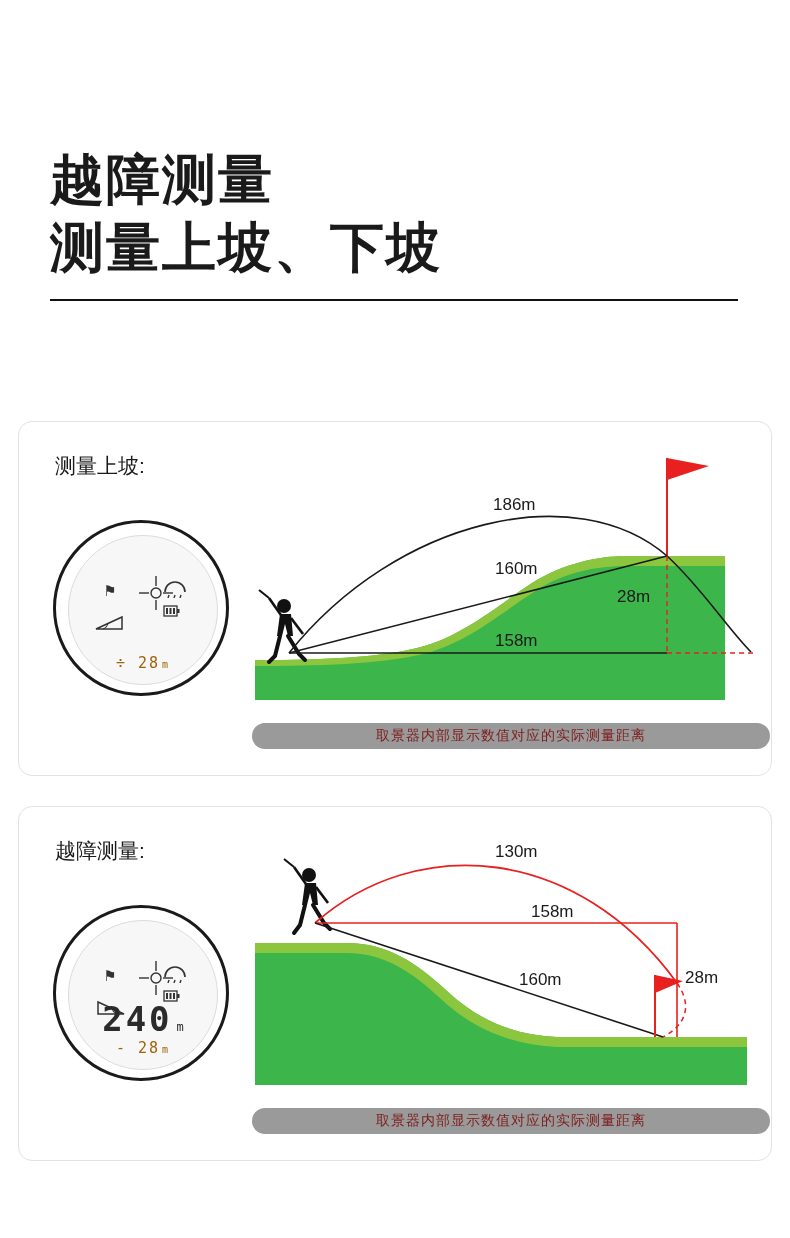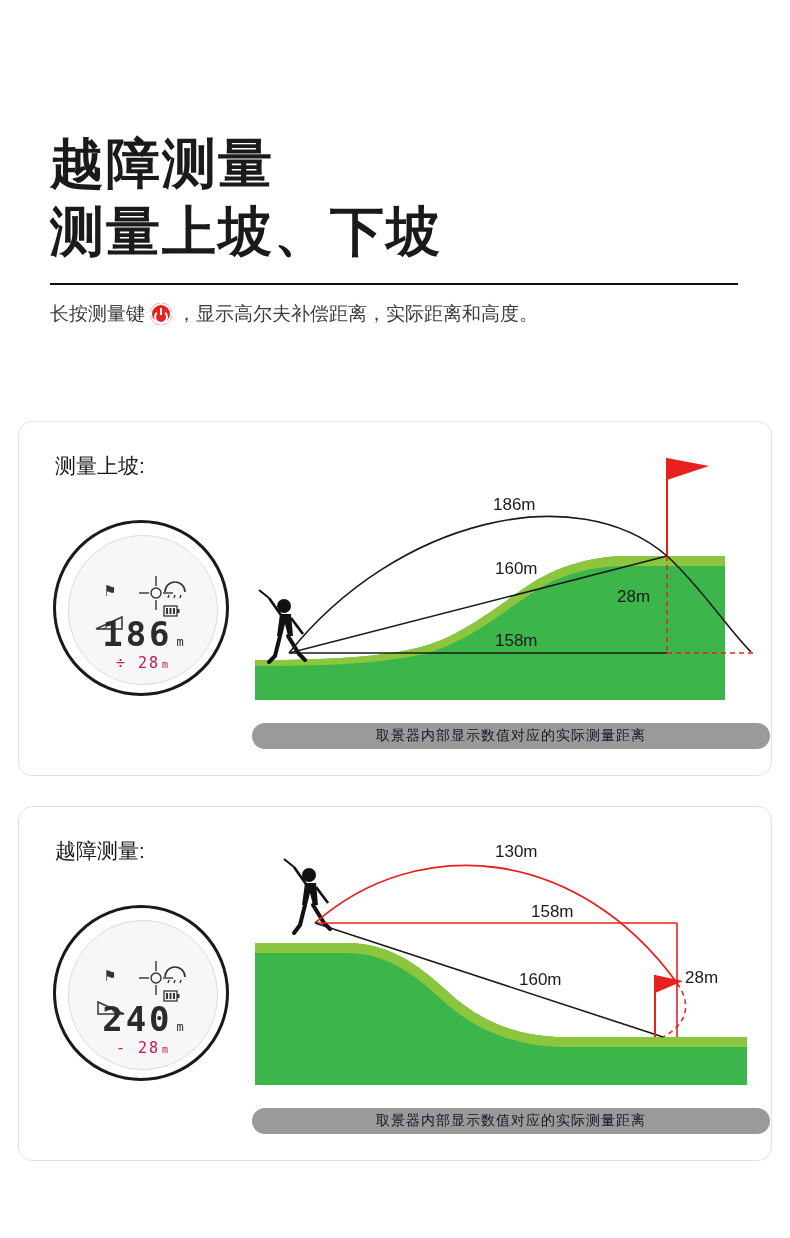--- a/index.html
+++ b/index.html
@@ -13,21 +13,21 @@
     width: 790px;
     height: 1238px;
     background: #ffffff;
     overflow: hidden;
   }
 
   
   .header {
     position: absolute;
     left: 50px;
-    top: 130px;
+    top: 146px;
     width: 700px;
   }
   .title-line {
     font-size: 54px;
     font-weight: bold;
     color: #1a1a1a;
     letter-spacing: 2px;
     line-height: 1.25;
     white-space: nowrap;
   }
@@ -141,21 +141,21 @@
     margin-left: 4px;
     font-weight: normal;
     vertical-align: baseline;
   }
   .lcd-sub {
     left: 0; right: 0;
     top: 118px;
     text-align: center;
     font-size: 15px;
     letter-spacing: 2px;
-    color: #be185d;
+    color: #a16207;
   }
   .lcd-sub .unit { font-size: 10px; margin-left: 2px; }
   .lcd-flagicon {
     left: 36px; top: 44px;
     font-size: 17px;
     color: #333;
   }
   .lcd-cross {
     left: 70px; top: 40px;
     width: 34px; height: 34px;
@@ -187,42 +187,37 @@
 
   
   .caption {
     position: absolute;
     left: 233px;
     bottom: 26px;
     width: 518px;
     height: 26px;
     background: #9a9a9a;
     border-radius: 13px;
-    color: #0f172a;
+    color: #7f1d1d;
     font-size: 14px;
     display: flex;
     align-items: center;
     justify-content: center;
     letter-spacing: 1px;
   }
 </style>
 </head>
 <body>
 
 <div class="page">
 
   <div class="header">
     <div class="title-line">越障测量</div>
     <div class="title-line">测量上坡、下坡</div>
     <div class="title-rule"></div>
-    <div class="subtitle">
-      <span>长按测量键</span>
-      <span class="power-icon"></span>
-      <span>，显示高尔夫补偿距离，实际距离和高度。</span>
-    </div>
   </div>
 
   <div class="card" id="card-uphill">
     <div class="card-title">测量上坡:</div>
 
     <div class="lcd-wrap" id="lcd-uphill">
       <div class="lcd-outer">
         <div class="lcd-inner">
           <div class="lcd-seg lcd-flagicon">⚑</div>
           <svg class="lcd-seg lcd-cross" viewBox="0 0 34 34">
@@ -242,23 +237,20 @@
             <rect x="1" y="2" width="13" height="10" fill="none" stroke="#333" stroke-width="1.3"></rect>
             <rect x="14" y="5" width="2.5" height="4" fill="#333"></rect>
             <rect x="3" y="4" width="2" height="6" fill="#333"></rect>
             <rect x="6.5" y="4" width="2" height="6" fill="#333"></rect>
             <rect x="10" y="4" width="2" height="6" fill="#333"></rect>
           </svg>
           <svg class="lcd-seg lcd-angle" viewBox="0 0 30 20">
             <path d="M1,17 L27,17 L27,5 Z" fill="none" stroke="#333" stroke-width="1.5"></path>
             <path d="M8,17 A8,8 0 0 0 13,11" fill="none" stroke="#333" stroke-width="1.1"></path>
           </svg>
-          <div class="lcd-seg lcd-main">
-            <span>186</span><span class="unit">m</span>
-          </div>
           <div class="lcd-seg lcd-sub">
             <span>÷</span>
             <span>28</span><span class="unit">m</span>
           </div>
         </div>
       </div>
     </div>
 
     <div class="scene">
       <svg viewBox="0 0 508 300" width="508" height="300">

